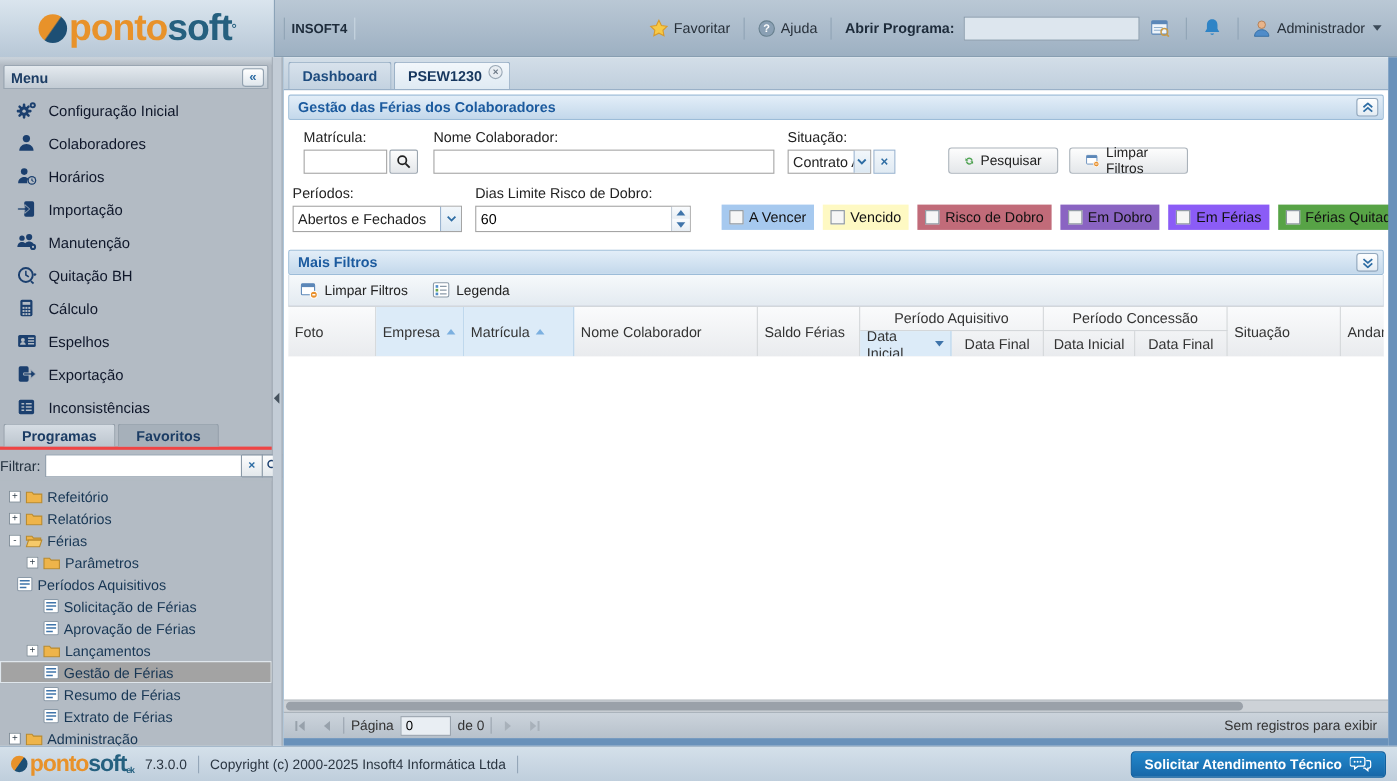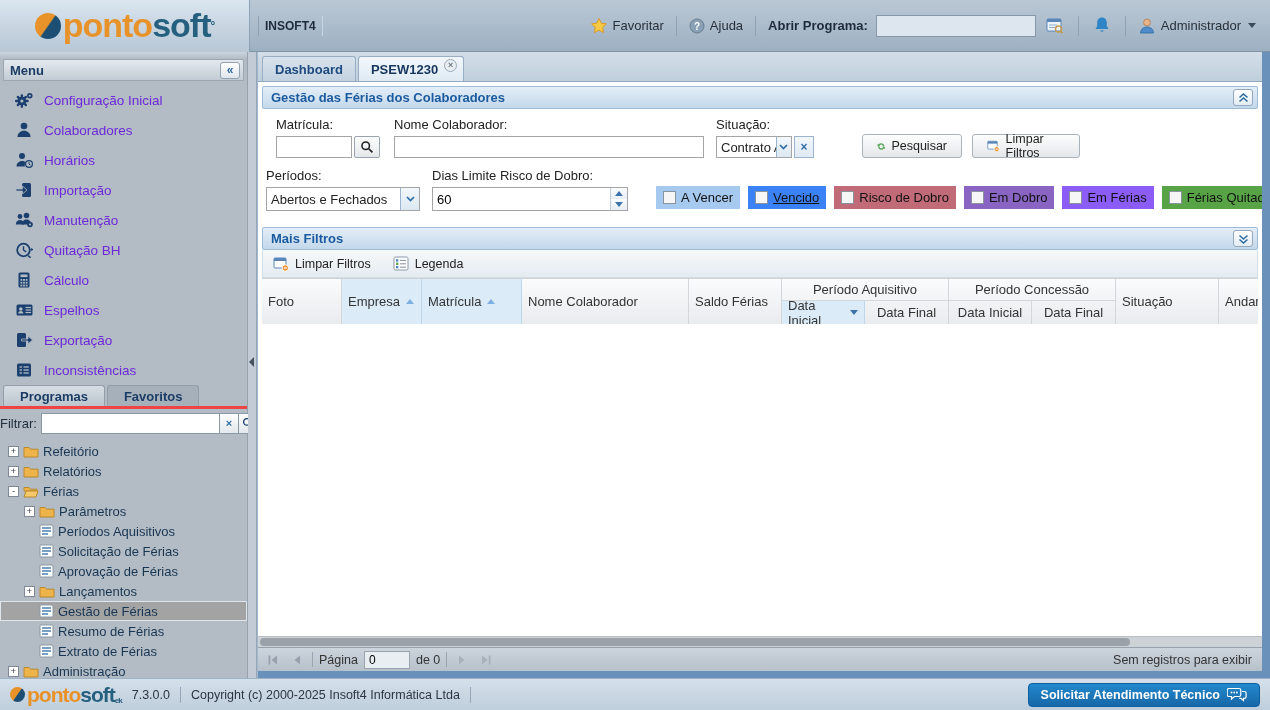--- a/index.html
+++ b/index.html
@@ -38,21 +38,21 @@
   .sb-gap { height:7px; background:linear-gradient(#ccd5dd,#b3bbc4); }
   .menu-hdr { height:22px; margin:0 3px; display:flex; align-items:center; padding:0 3px 0 6px;
     background:linear-gradient(#e4eaef,#c2cbd4); border:1px solid #9aa6b2; border-radius:2px 2px 0 0; }
   .menu-title { font-weight:bold; color:#1b3c64; flex:1; }
   .sb-collapse { width:20px; height:17px; border:1px solid #93a2b0; border-radius:3px;
     background:linear-gradient(#fff,#dfe6ec); color:#2e6da4; font-weight:bold; font-size:12px;
     line-height:14px; text-align:center; cursor:pointer; }
   .menu-list { padding-top:4px; }
   .mi { height:30px; display:flex; align-items:center; gap:10px; padding-left:14px; cursor:pointer; }
   .mi-ic { width:20px; height:20px; flex:0 0 20px; display:flex; align-items:center; justify-content:center; }
-  .mi-lb { color:#6d28d9; font-size:13.5px; }
+  .mi-lb { color:#0f172a; font-size:13.5px; }
   .sb-tabs { display:flex; align-items:flex-end; height:24px; padding-left:3px; gap:2px;
     border-bottom:3px solid #ef4444; }
   .sb-tab { height:21px; padding:0 16px; display:flex; align-items:center; font-weight:bold;
     color:#1b3c64; border:1px solid #939ea9; border-bottom:none; border-radius:3px 3px 0 0; cursor:pointer; }
   .sb-tab.active { background:linear-gradient(#d6dde4,#bcc5ce); }
   .sb-tab.inactive { background:#a6b0ba; }
   .sb-filter { height:28px; display:flex; align-items:center; padding:0 6px 0 0; gap:4px;
     background:#b3bbc4; }
   .sb-filter-label { width:62px; text-align:right; color:#22303e; }
   .sb-filter-wrap { display:flex; flex:1; }
@@ -410,21 +410,21 @@
             </svg>
           <span class="tree-lb">Férias</span>
         </div>
         <div class="tree-item" style="padding-left:24px">
           <span class="expander">+</span>
           <svg width="16" height="13" viewBox="0 0 16 13">
               <path d="M1 2.5h5l1.5 1.7H15V12H1z" fill="#eeb44a" stroke="#b98a2e"></path>
             </svg>
           <span class="tree-lb">Parâmetros</span>
         </div>
-        <div class="tree-item" style="padding-left:24px">
+        <div class="tree-item" style="">
           <span class="exp-spacer"></span>
           <svg width="15" height="14" viewBox="0 0 15 14">
               <rect x="1" y="1" width="13" height="12" rx="1" fill="#fff" stroke="#8a99a7"></rect>
               <g stroke="#3f74aa" stroke-width="1.4">
                 <line x1="3" y1="4" x2="12" y2="4"></line>
                 <line x1="3" y1="7" x2="12" y2="7"></line>
                 <line x1="3" y1="10" x2="9" y2="10"></line>
               </g>
             </svg>
           <span class="tree-lb">Períodos Aquisitivos</span>
@@ -610,21 +610,21 @@
                       <span class="tri-dn"></span>
                     </span>
                 </span>
               </span>
             </div>
             <div class="legend-row" style="align-self:flex-end">
               <span class="legend-item" style="background-color: rgb(166, 201, 239);">
                 <span class="legend-cb"></span>
                 <span>A Vencer</span>
               </span>
-              <span class="legend-item" style="background-color: #3b82f6; text-decoration: underline;">
+              <span class="legend-item" style="background-color: #fef9c3;">
                 <span class="legend-cb"></span>
                 <span>Vencido</span>
               </span>
               <span class="legend-item" style="background-color: rgb(193, 107, 121);">
                 <span class="legend-cb"></span>
                 <span>Risco de Dobro</span>
               </span>
               <span class="legend-item" style="color: rgb(255, 255, 255); background-color: rgb(138, 100, 194);">
                 <span class="legend-cb"></span>
                 <span style="color:#101010">Em Dobro</span>

